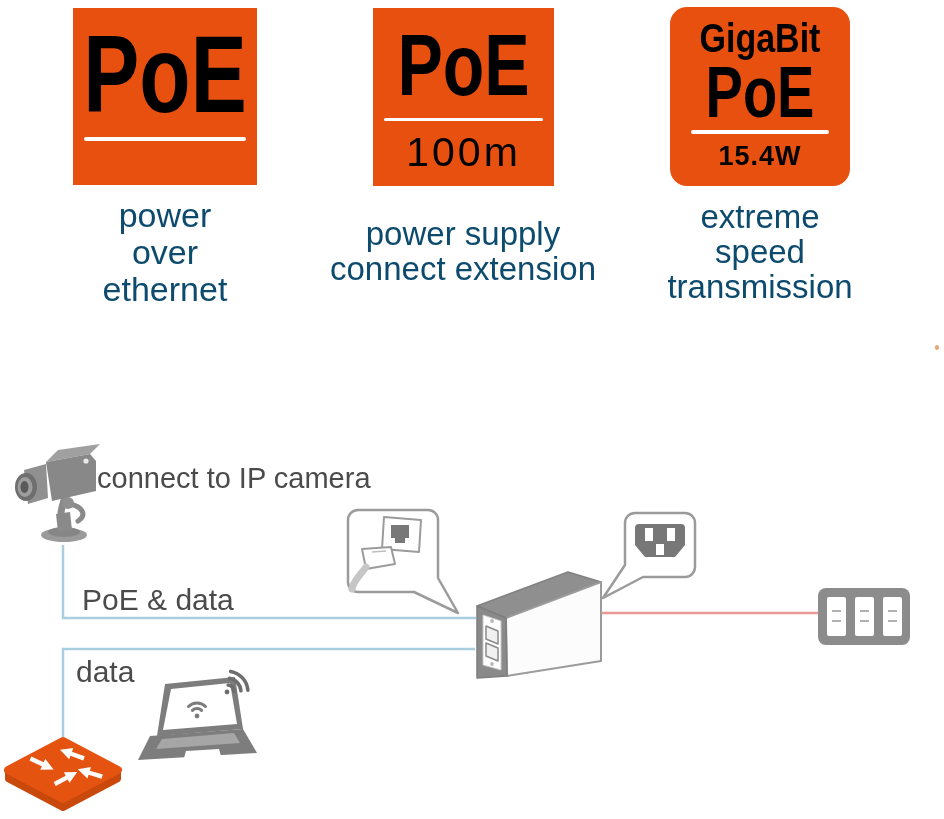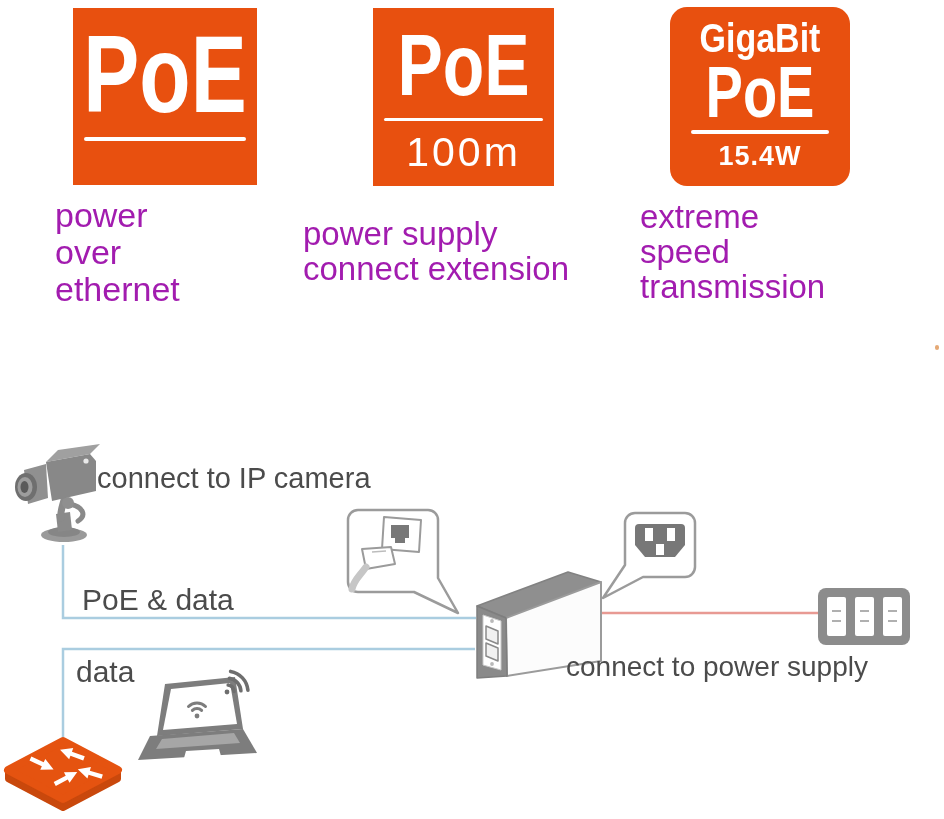--- a/index.html
+++ b/index.html
@@ -1,38 +1,38 @@
 <!DOCTYPE html>
 <html><head>
 <meta charset="utf-8">
 <style>
   html,body{margin:0;padding:0;background:#fff;}
   .stage{
     position:relative;width:944px;height:819px;background:#ffffff;overflow:hidden;
     font-family:"Liberation Sans","DejaVu Sans",sans-serif;
   }
   
-  .badge{position:absolute;background:#e8500f;color:#ffffff;text-align:center;}
+  .badge{position:absolute;background:#e8500f;color:#000000;text-align:center;}
   .badge .logo-top,.badge .logo-main,.badge .logo-sub{position:absolute;left:0;right:0;font-weight:bold;white-space:nowrap;}
   .badge .divider{position:absolute;background:#ffffff;border-radius:2px;}
   #badge-1{left:73px;top:8px;width:184px;height:177px;}
   #badge-1 .logo-main{top:14px;height:104px;line-height:104px;font-size:84px;transform:scaleY(1.3);}
   #badge-1 .divider{left:11px;right:11px;top:129px;height:4px;}
   #badge-1 .logo-sub{top:138px;font-size:28px;letter-spacing:2px;}
   #badge-2{left:373px;top:8px;width:181px;height:178px;}
   #badge-2 .logo-main{top:12px;height:88px;line-height:88px;font-size:68px;transform:scaleY(1.28);}
   #badge-2 .divider{left:11px;right:11px;top:110px;height:3px;}
   #badge-2 .logo-sub{top:121px;font-size:41px;font-weight:normal;letter-spacing:3px;}
   #badge-3{left:670px;top:7px;width:180px;height:179px;border-radius:17px;}
   #badge-3 .logo-top{top:12px;font-size:34px;line-height:38px;transform:scaleY(1.2);}
   #badge-3 .logo-main{top:50px;height:70px;line-height:70px;font-size:56px;transform:scaleY(1.3);}
   #badge-3 .divider{left:21px;right:21px;top:123px;height:3.5px;}
   #badge-3 .logo-sub{top:134px;font-size:27px;letter-spacing:1px;}
   .caption{
-    position:absolute;color:#a21caf;white-space:pre-line;
+    position:absolute;text-align:center;color:#0c4a6e;white-space:pre-line;
   }
   #caption-1{left:55px;top:197px;width:220px;font-size:34px;line-height:37px;}
   #caption-2{left:303px;top:216px;width:320px;font-size:33px;line-height:35px;}
   #caption-3{left:640px;top:199px;width:240px;font-size:33px;line-height:35px;}
   
   .dlabel{position:absolute;color:#4b4b4b;white-space:nowrap;}
   #lbl-camera{left:97px;top:462px;font-size:29px;}
   #lbl-poedata{left:82px;top:583px;font-size:30px;}
   #lbl-data{left:76px;top:655px;font-size:30px;}
   #lbl-switch{left:114px;top:781px;font-size:29px;}
@@ -171,15 +171,14 @@
           <line x1="860" y1="621" x2="869" y2="621"></line>
         <line x1="888" y1="611" x2="897" y2="611"></line>
           <line x1="888" y1="621" x2="897" y2="621"></line>
       </g>
     </g>
   </svg>
 
   <div class="dlabel" id="lbl-camera">connect to IP camera</div>
   <div class="dlabel" id="lbl-poedata">PoE &amp; data</div>
   <div class="dlabel" id="lbl-data">data</div>
-  <div class="dlabel" id="lbl-power">connect to power supply</div>
 
 </div>
 
 </body></html>

